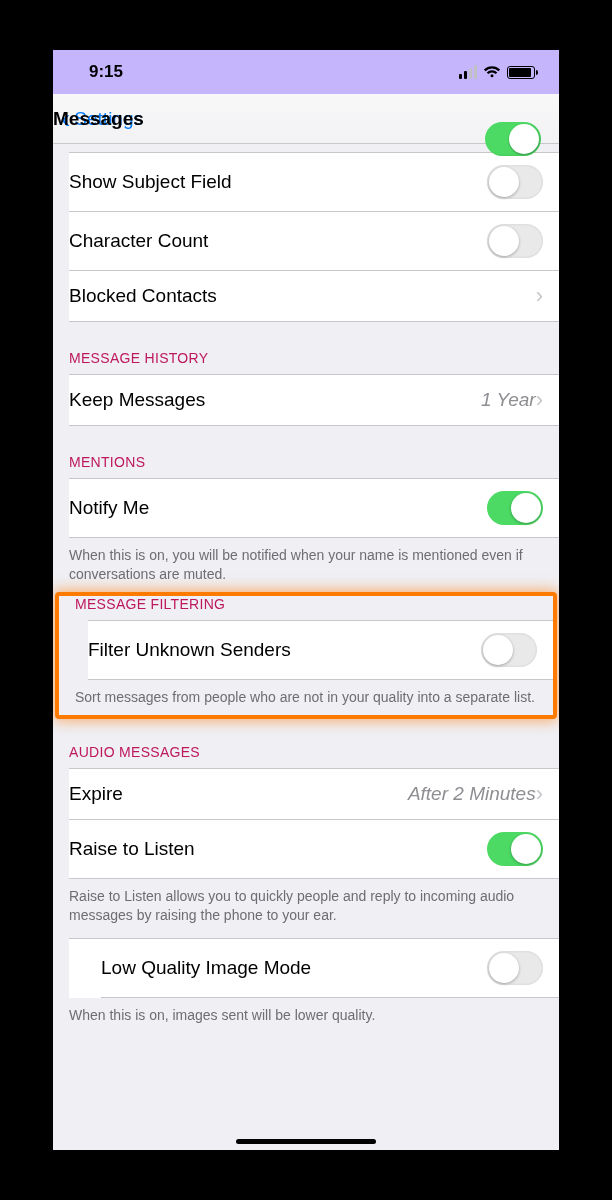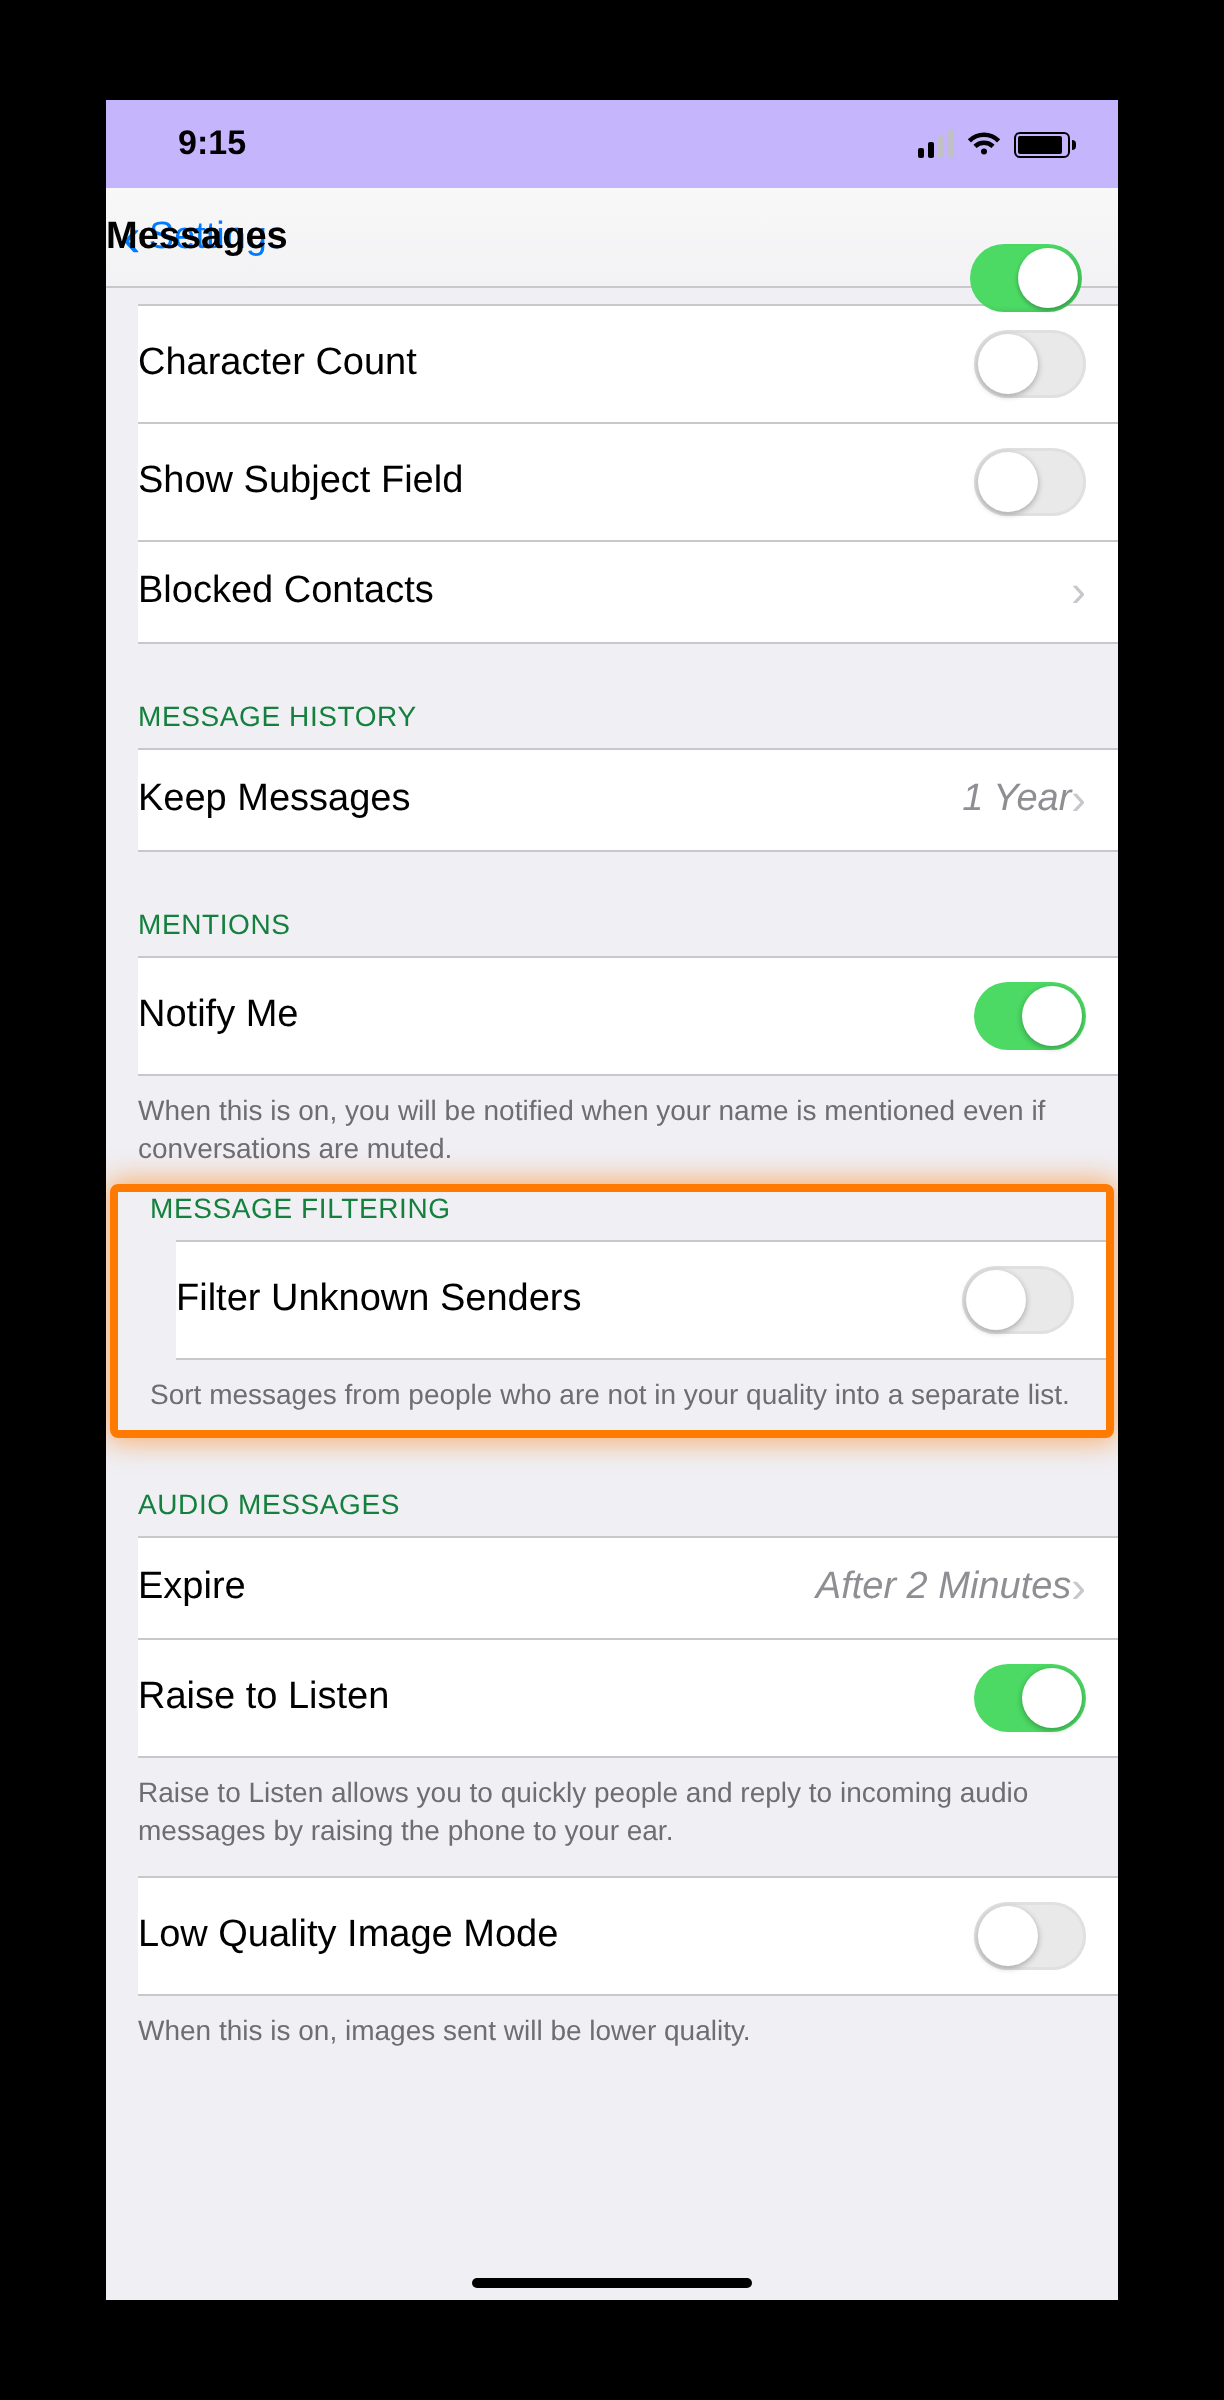--- a/index.html
+++ b/index.html
@@ -100,21 +100,21 @@
   }
   .toggle.on { background:#4cd964; box-shadow:none;}
   .toggle .knob {
     position:absolute; top:2px; left:2px;
     width:30px; height:30px; border-radius:50%;
     background:#fff; box-shadow:0 1px 3px rgba(0,0,0,.3);
     transition:.2s;
   }
   .toggle.on .knob { left:24px; }
   .section-header {
-    font-size: 14px; color:#15803d;
+    font-size: 14px; color:#be185d;
     padding: 28px 16px 8px 16px;
     text-transform: uppercase;
     letter-spacing: 0.3px;
   }
   .section-header.tight { padding-top: 25px; }
   .footer {
     font-size: 14px; color:#6d6d72;
     padding: 8px 16px 8px 16px;
     line-height: 1.35;
   }
@@ -166,27 +166,27 @@
     </div>
     <div class="title">Messages</div>
   </div>
 
   <div class="peek">
     <div class="half"></div>
   </div>
 
   <div class="cellblock">
     <div class="cell">
+      <span class="label">Show Subject Field</span>
+      <span class="toggle">
+          <span class="knob"></span>
+        </span>
+    </div>
+    <div class="cell">
       <span class="label">Character Count</span>
-      <span class="toggle">
-          <span class="knob"></span>
-        </span>
-    </div>
-    <div class="cell">
-      <span class="label">Show Subject Field</span>
       <span class="toggle">
           <span class="knob"></span>
         </span>
     </div>
     <div class="cell">
       <span class="label">Blocked Contacts</span>
       <span class="chevron">›</span>
     </div>
   </div>
 
@@ -232,21 +232,21 @@
     </div>
     <div class="cell">
       <span class="label">Raise to Listen</span>
       <span class="toggle on">
           <span class="knob"></span>
         </span>
     </div>
   </div>
   <div class="footer">Raise to Listen allows you to quickly people and reply to incoming audio messages by raising the phone to your ear.</div>
 
-  <div class="cellblock" style="margin-top:6px;">
+  <div class="cellblock" style="margin-top:6px;padding-left:32px;">
     <div class="cell">
       <span class="label">Low Quality Image Mode</span>
       <span class="toggle">
           <span class="knob"></span>
         </span>
     </div>
   </div>
   <div class="footer">When this is on, images sent will be lower quality.</div>
 
   <div class="home-ind"></div>

